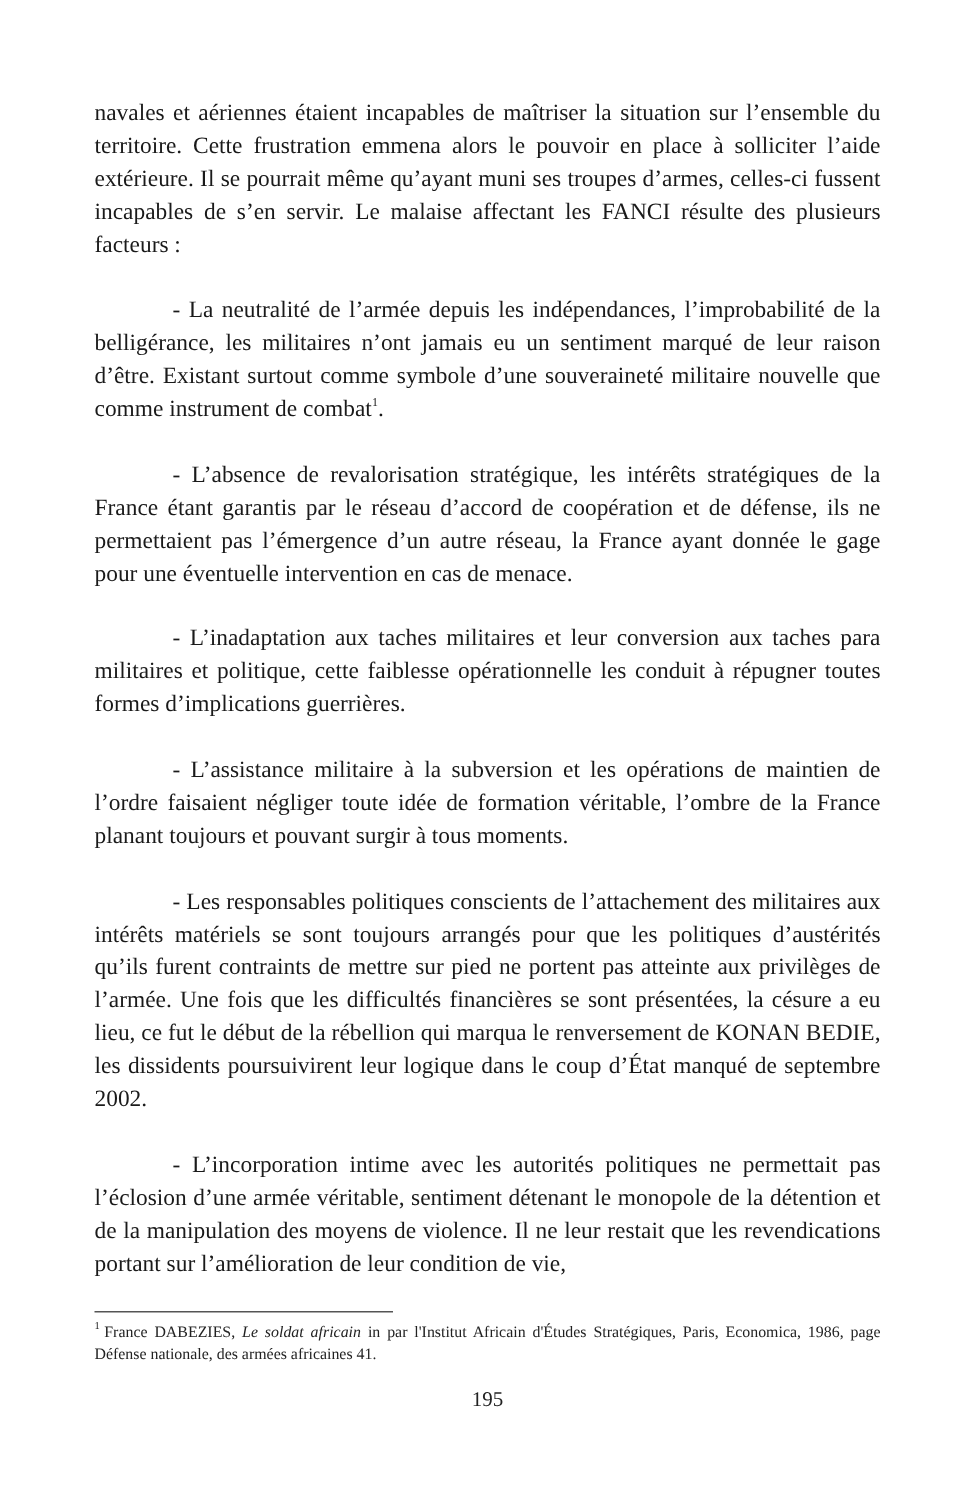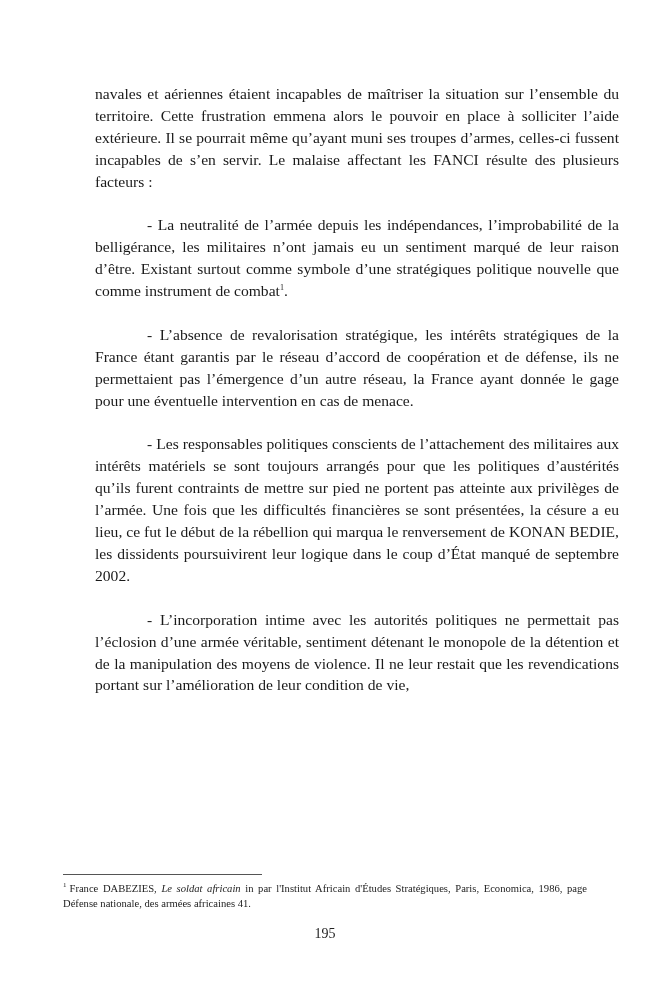--- a/index.html
+++ b/index.html
@@ -11,23 +11,22 @@
     width: 650px;
     height: 1007px;
     position: relative;
     overflow: hidden;
     font-family: "Liberation Serif", "DejaVu Serif", serif;
     color: #1a1a1a;
   }
   .page {
     position: absolute;
     left: 63px;
-    top: 83px;
+    top: 65px;
     width: 524px;
-    margin-left: 32px;
   }
   .para {
     font-size: 15.6px;
     line-height: 21.9px;
     text-align: justify;
     margin: 0 0 21.9px 0;
     hyphens: none;
   }
   .para.first {
     text-indent: 0;
@@ -74,25 +73,27 @@
     font-size: 14px;
     color: #222;
   }
 </style>
 </head>
 <body>
 
 <div class="page">
   <p class="para first">navales et aériennes étaient incapables de maîtriser la situation sur l’ensemble du territoire. Cette frustration emmena alors le pouvoir en place à solliciter l’aide extérieure. Il se pourrait même qu’ayant muni ses troupes d’armes, celles-ci fussent incapables de s’en servir. Le malaise affectant les FANCI résulte des plusieurs facteurs :</p>
 
-  <p class="para indent"><span>- La neutralité de l’armée depuis les indépendances, l’improbabilité de la belligérance, les militaires n’ont jamais eu un sentiment marqué de leur raison d’être. Existant surtout comme symbole d’une stratégiques politique nouvelle que comme instrument de combat</span><sup>1</sup><span>.</span></p>
+  <p class="para indent"><span>- La neutralité de l’armée depuis les indépendances, l’improbabilité de la belligérance, les militaires n’ont jamais eu un sentiment marqué de leur raison d’être. Existant surtout comme symbole d’une souveraineté militaire nouvelle que comme instrument de combat</span><sup>1</sup><span>.</span></p>
 
   <p class="para indent">- L’absence de revalorisation stratégique, les intérêts stratégiques de la France étant garantis par le réseau d’accord de coopération et de défense, ils ne permettaient pas l’émergence d’un autre réseau, la France ayant donnée le gage pour une éventuelle intervention en cas de menace.</p>
 
+  <p class="para indent">- L’inadaptation aux taches militaires et leur conversion aux taches para militaires et politique, cette faiblesse opérationnelle les conduit à répugner toutes formes d’implications guerrières.</p>
 
+  <p class="para indent">- L’assistance militaire à la subversion et les opérations de maintien de l’ordre faisaient négliger toute idée de formation véritable, l’ombre de la France planant toujours et pouvant surgir à tous moments.</p>
 
   <p class="para indent">- Les responsables politiques conscients de l’attachement des militaires aux intérêts matériels se sont toujours arrangés pour que les politiques d’austérités qu’ils furent contraints de mettre sur pied ne portent pas atteinte aux privilèges de l’armée. Une fois que les difficultés financières se sont présentées, la césure a eu lieu, ce fut le début de la rébellion qui marqua le renversement de KONAN BEDIE, les dissidents poursuivirent leur logique dans le coup d’État manqué de septembre 2002.</p>
 
 
   <p class="para indent">- L’incorporation intime avec les autorités politiques ne permettait pas l’éclosion d’une armée véritable, sentiment détenant le monopole de la détention et de la manipulation des moyens de violence. Il ne leur restait que les revendications portant sur l’amélioration de leur condition de vie,</p>
 </div>
 
 <div class="footnote-rule"></div>
 
 <div class="footnote">

